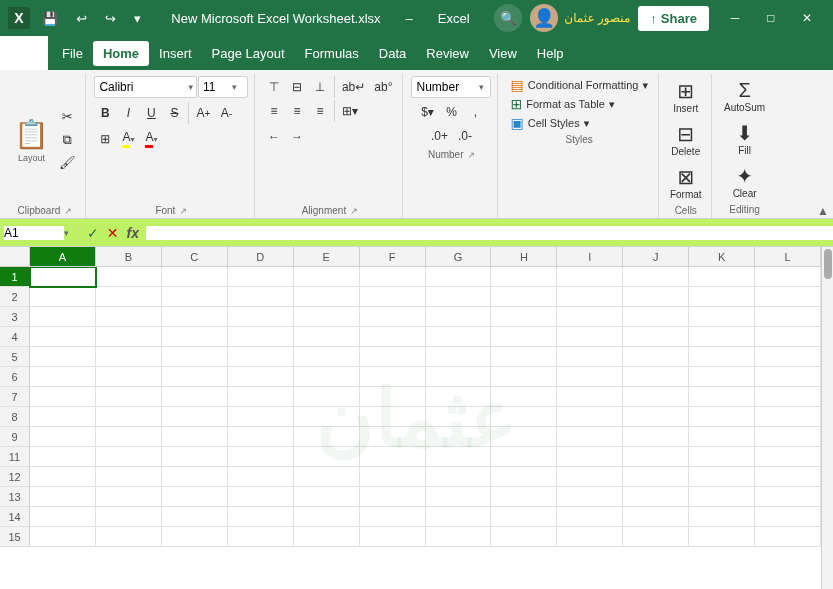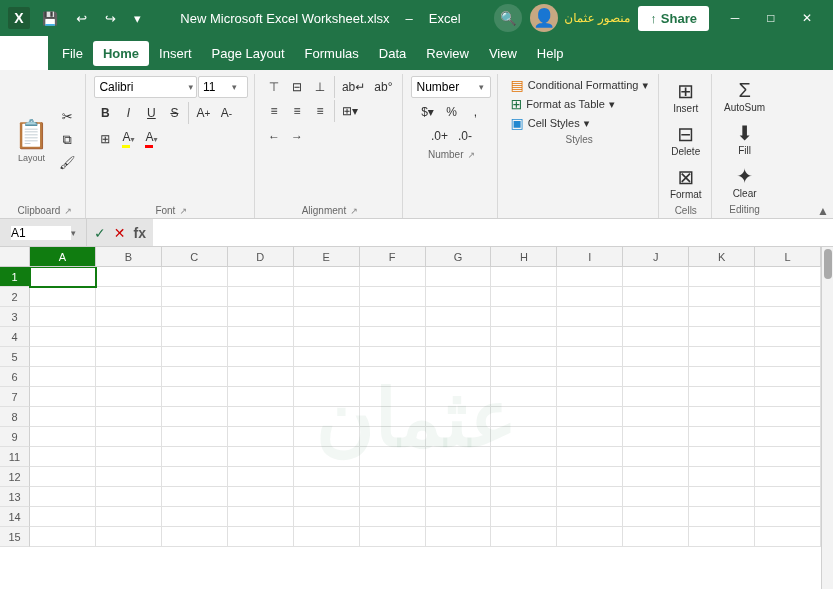--- a/index.html
+++ b/index.html
@@ -9,21 +9,21 @@
     .title-bar {
       background: #217346;
       color: white;
       height: 36px;
       display: flex;
       align-items: center;
       padding: 0 8px;
       justify-content: space-between;
     }
     .title-bar-left { display: flex; align-items: center; gap: 6px; }
-    .title-bar-center { display: flex; align-items: center; gap: 16px; font-size: 13px; }
+    .title-bar-center { display: flex; align-items: center; gap: 25px; font-size: 13px; }
     .title-bar-right { display: flex; align-items: center; gap: 8px; }
     .excel-icon { width: 22px; height: 22px; background: #1e5c36; border-radius: 2px; display: flex; align-items: center; justify-content: center; color: white; font-weight: bold; font-size: 14px; }
     .title-btn { background: none; border: none; color: white; cursor: pointer; padding: 4px 6px; font-size: 13px; }
     .window-controls { display: flex; gap: 0; }
     .win-btn { width: 36px; height: 36px; background: none; border: none; color: white; cursor: pointer; font-size: 12px; display: flex; align-items: center; justify-content: center; }
     .user-area { display: flex; align-items: center; gap: 6px; }
     .user-avatar { width: 28px; height: 28px; border-radius: 50%; background: #c8a882; display: flex; align-items: center; justify-content: center; overflow: hidden; }
     .user-name { color: #fde047; font-size: 12px; }
     .search-btn { width: 28px; height: 28px; background: rgba(255,255,255,0.15); border-radius: 50%; border: none; color: white; cursor: pointer; display: flex; align-items: center; justify-content: center; }
 
@@ -175,24 +175,24 @@
 
     
     .ribbon-collapse {
       position: absolute; right: 4px; top: 134px;
       font-size: 12px; cursor: pointer; color: #666;
     }
 
     
     .formula-bar {
       display: flex;
+      align-items: center;
       border-bottom: 1px solid #d0d0d0;
       height: 28px;
-      background: #e5e5e5;
-      padding-left: 7px;
+      background: #bef264;
     }
     .cell-ref-box {
       width: 80px; border-right: 1px solid #d0d0d0;
       display: flex; align-items: center; padding: 0 4px;
       font-size: 12px;
     }
     .cell-ref-input { border: none; outline: none; font-size: 12px; width: 60px; }
     .cell-ref-arrow { font-size: 9px; color: #666; cursor: pointer; }
     .formula-bar-icons { display: flex; align-items: center; padding: 0 4px; gap: 2px; }
     .formula-bar-icon { background: none; border: none; cursor: pointer; font-size: 14px; color: #555; padding: 2px 3px; }
@@ -518,21 +518,21 @@
 </div>
 
 <div class="formula-bar">
   <div class="cell-ref-box">
     <input class="cell-ref-input" value="A1" style="">
     <span class="cell-ref-arrow">▾</span>
   </div>
   <div class="formula-bar-icons">
     <button class="formula-bar-icon" style="color:#217346">✓</button>
     <button class="formula-bar-icon" style="color:#c00">✕</button>
-    <button class="formula-bar-icon" style="font-weight:bold">fx</button>
+    <button class="formula-bar-icon" style="font-style:italic;font-weight:bold">fx</button>
   </div>
   <input class="formula-input" value="" style="">
 </div>
 
 <div class="spreadsheet-container" style="height:calc(589px - 36px - 34px - 95px - 28px - 30px - 24px)">
   <div class="grid-with-vscroll">
     <div class="grid-main">
 
       <div class="col-headers">
         <div class="corner-cell"></div>

